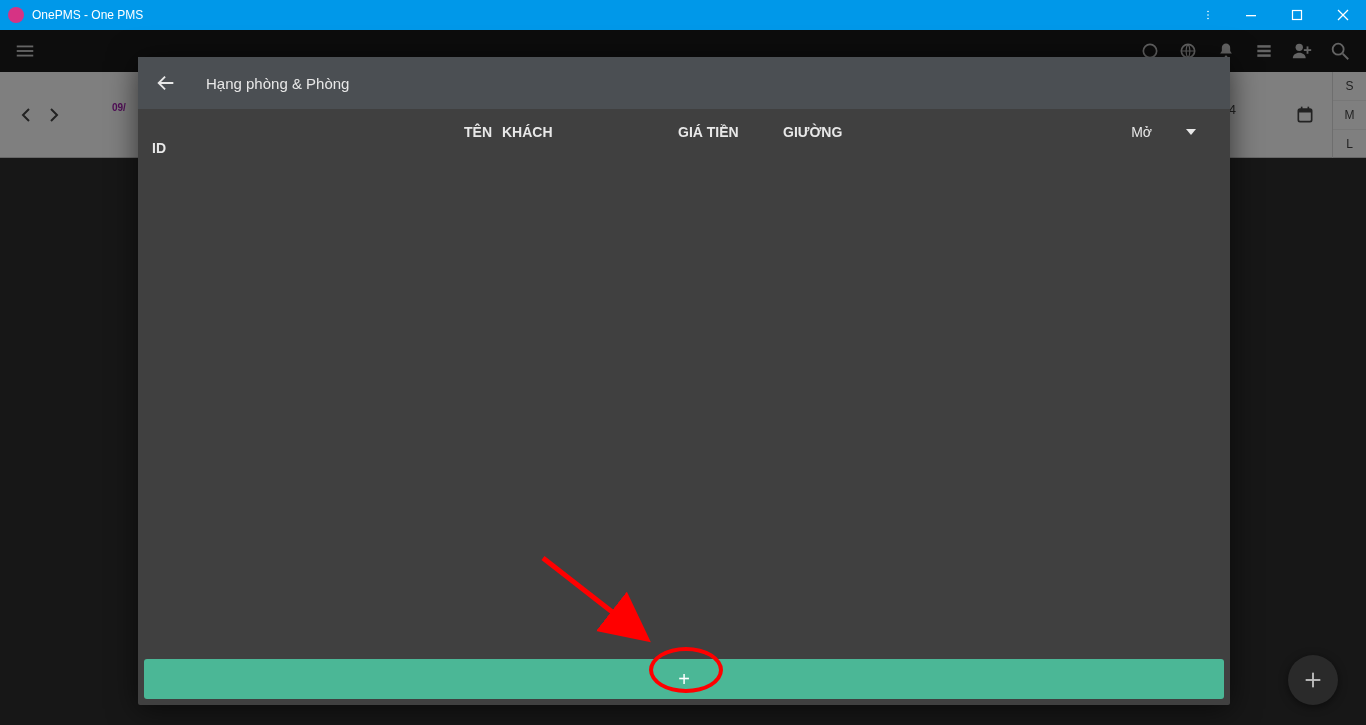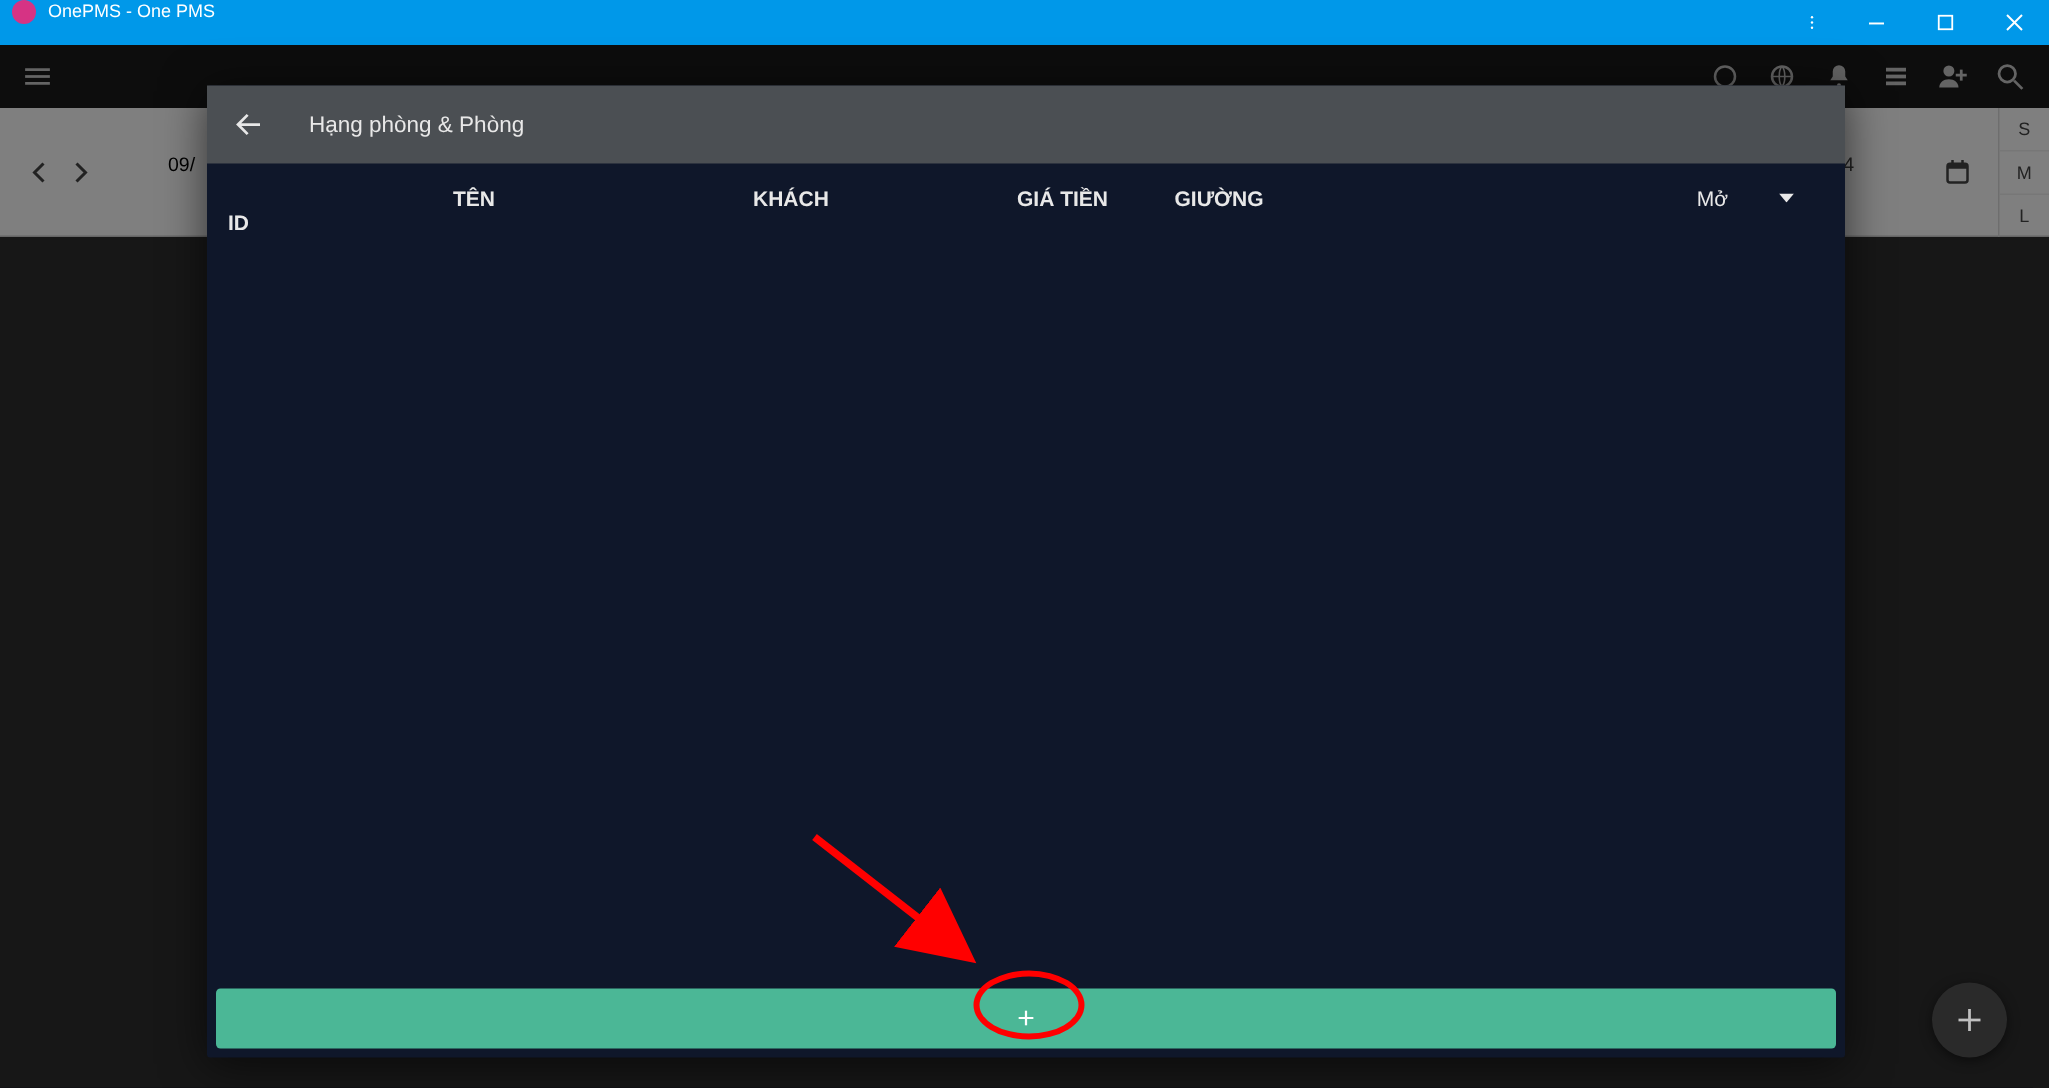--- a/index.html
+++ b/index.html
@@ -4,20 +4,21 @@
 <style>
   * { box-sizing: border-box; margin: 0; padding: 0; font-family: Arial, Helvetica, sans-serif; }
   html, body { width: 1366px; height: 725px; overflow: hidden; background: #000; }
 
   
   .titlebar {
     width: 100%;
     height: 30px;
     background: #0098e9;
     display: flex;
+    align-items: center;
     color: #fff;
     font-size: 12px;
     padding-left: 8px;
     position: relative;
   }
   .titlebar .app-icon {
     width: 16px; height: 16px;
     background: #d63384;
     border-radius: 50%;
     margin-right: 8px;
@@ -74,21 +75,21 @@
   .cal-nav {
     position: absolute;
     top: 0; left: 0; width: 80px; height: 86px;
     display: flex; align-items: center; justify-content: center; gap: 18px;
     color: #444;
   }
   .cal-nav svg { width: 10px; height: 14px; }
   .cal-date-left {
     position: absolute;
     top: 30px; left: 112px;
-    font-size: 13px; color: #000000;
+    font-size: 10px; color: #a21caf; font-weight: bold;
   }
   .cal-date-right {
     position: absolute;
     top: 30px; right: 130px;
     font-size: 13px; color: #444;
   }
   .cal-picker {
     position: absolute;
     top: 0; right: 40px;
     width: 42px; height: 86px;
@@ -115,21 +116,21 @@
     background: rgba(0,0,0,0.5);
   }
 
   
   .modal {
     position: absolute;
     top: 57px;
     left: 138px;
     width: 1092px;
     height: 648px;
-    background: #0f172a;
+    background: #404040;
     border-radius: 2px;
     box-shadow: 0 4px 30px rgba(0,0,0,0.6);
     display: flex;
     flex-direction: column;
   }
   .modal-header {
     height: 52px;
     background: #4b4f53;
     display: flex; align-items: center;
     padding: 0 16px;
@@ -142,21 +143,21 @@
     height: 46px;
     display: flex; align-items: center;
     padding: 0 14px 0 14px;
     color: #e8e8e8;
     font-size: 14px;
     font-weight: bold;
     border-bottom: 0;
   }
   .th { padding-right: 10px; }
   .th.id { width: 150px; margin-top: 32px; }
-  .th.name { width: 200px; }
+  .th.name { width: 200px; text-align: right; }
   .th.guests { width: 176px; }
   .th.price { width: 105px; }
   .th.bed { width: 180px; }
   .th.flex { flex: 1; }
   .status-dd {
     display: flex; align-items: center; gap: 34px;
     color: #e8e8e8; font-size: 14px;
     padding-right: 20px;
     font-weight: normal;
     margin-left: 45px;

